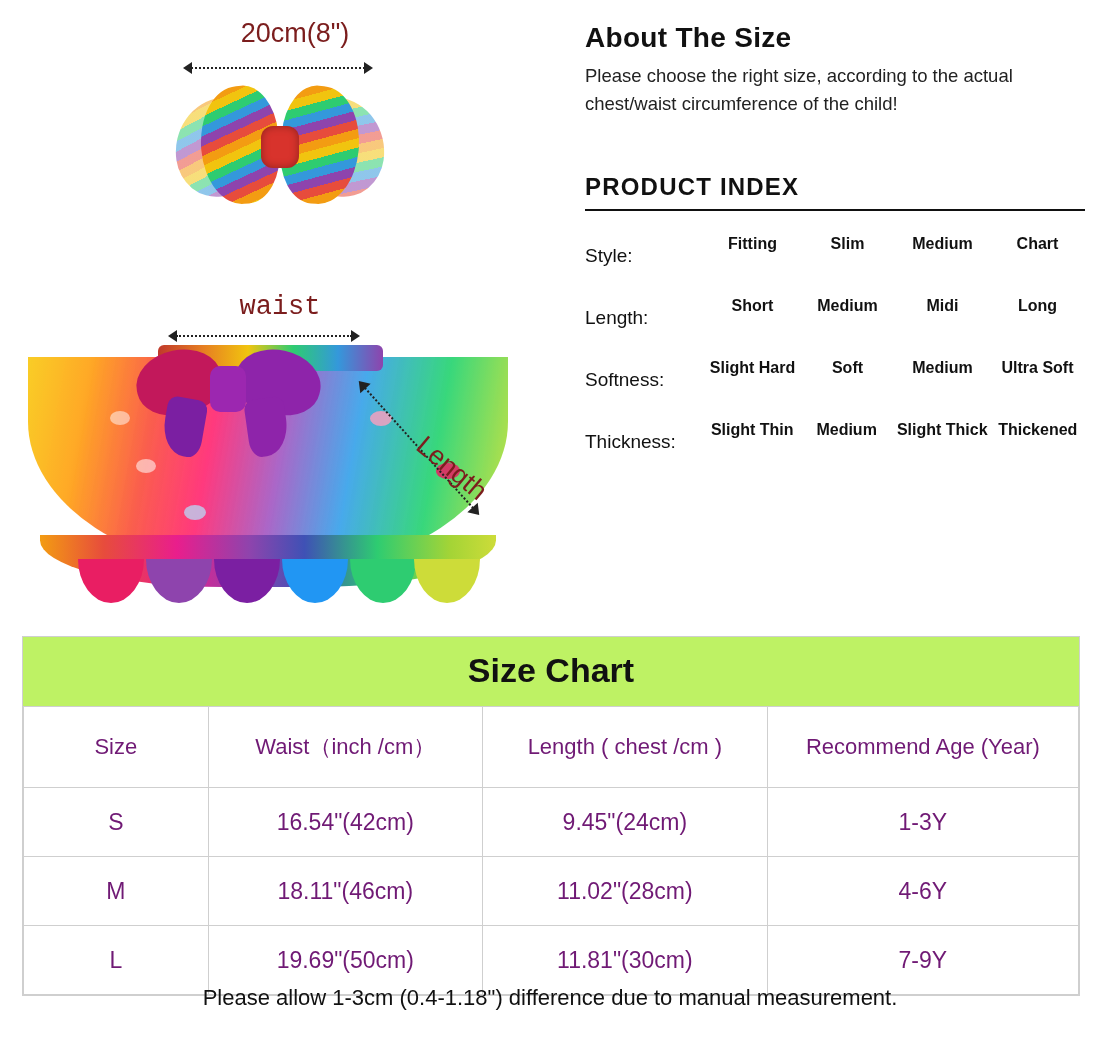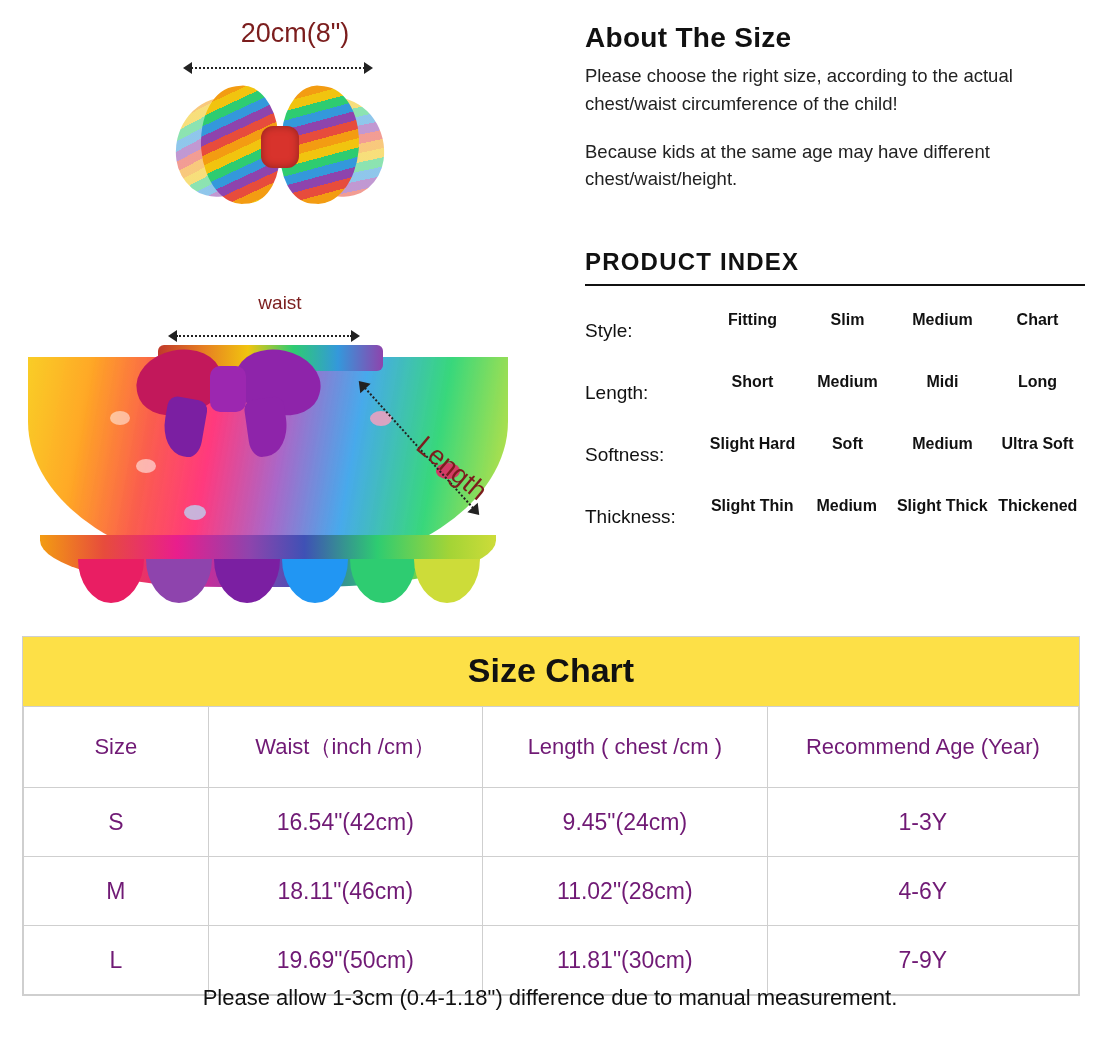--- a/index.html
+++ b/index.html
@@ -106,22 +106,23 @@
   .bow .p-in-l  { left: 26px; top: 6px;  width: 78px; height: 118px; border-radius: 55% 45% 48% 52%; transform: rotate(-5deg); }
   .bow .p-in-r  { right: 26px; top: 6px; width: 78px; height: 118px; border-radius: 45% 55% 52% 48%; transform: rotate(5deg); }
   .bow .knot { left: 86px; top: 46px; width: 38px; height: 42px; border-radius: 12px; background: #d8332c; box-shadow: inset 0 0 8px rgba(0,0,0,.35); }
 
   .waist-label {
     position: absolute;
     left: 160px;
     top: 292px;
     width: 240px;
     text-align: center;
-    font-size: 19px;
+    font-size: 27px;
     color: #7b1d1d;
+    font-family: Liberation Mono, monospace;
   }
   .waist-arrow { left: 168px; top: 330px; width: 192px; }
 
   .length-label {
     position: absolute;
     left: 430px;
     top: 430px;
     font-size: 27px;
     color: #7b1d1d;
     transform: rotate(40deg);
@@ -315,21 +316,21 @@
 
   
   .chart-wrap {
     position: absolute;
     left: 22px;
     top: 636px;
     width: 1056px;
     border: 1px solid #cfcfcf;
   }
   .chart-head {
-    background: #fde047;
+    background: #bef264;
     text-align: center;
     font-size: 34px;
     font-weight: bold;
     padding: 14px 0 16px 0;
     color: #111;
   }
   table.size-chart {
     width: 100%;
     border-collapse: collapse;
     table-layout: fixed;
@@ -424,21 +425,20 @@
       <span class="cap top"></span>
       <span class="line"></span>
       <span class="cap bot"></span>
     </div>
     <div class="length-label">Length</div>
   </div>
 
   <div class="right-col">
     <h2 class="about-title">About The Size</h2>
     <p class="about-p">Please choose the right size, according to the actual chest/waist circumference of the child!</p>
-    <p class="about-p">Because kids at the same age may have different chest/waist/height.</p>
 
     <div class="product-index">
       <div class="pi-title">PRODUCT INDEX</div>
       <div class="pi-rule"></div>
 
       <div class="pi-row">
         <div class="pi-label">Style:</div>
         <div class="pi-opts">
           <div class="pi-opt active">
             <span class="txt">Fitting</span>

